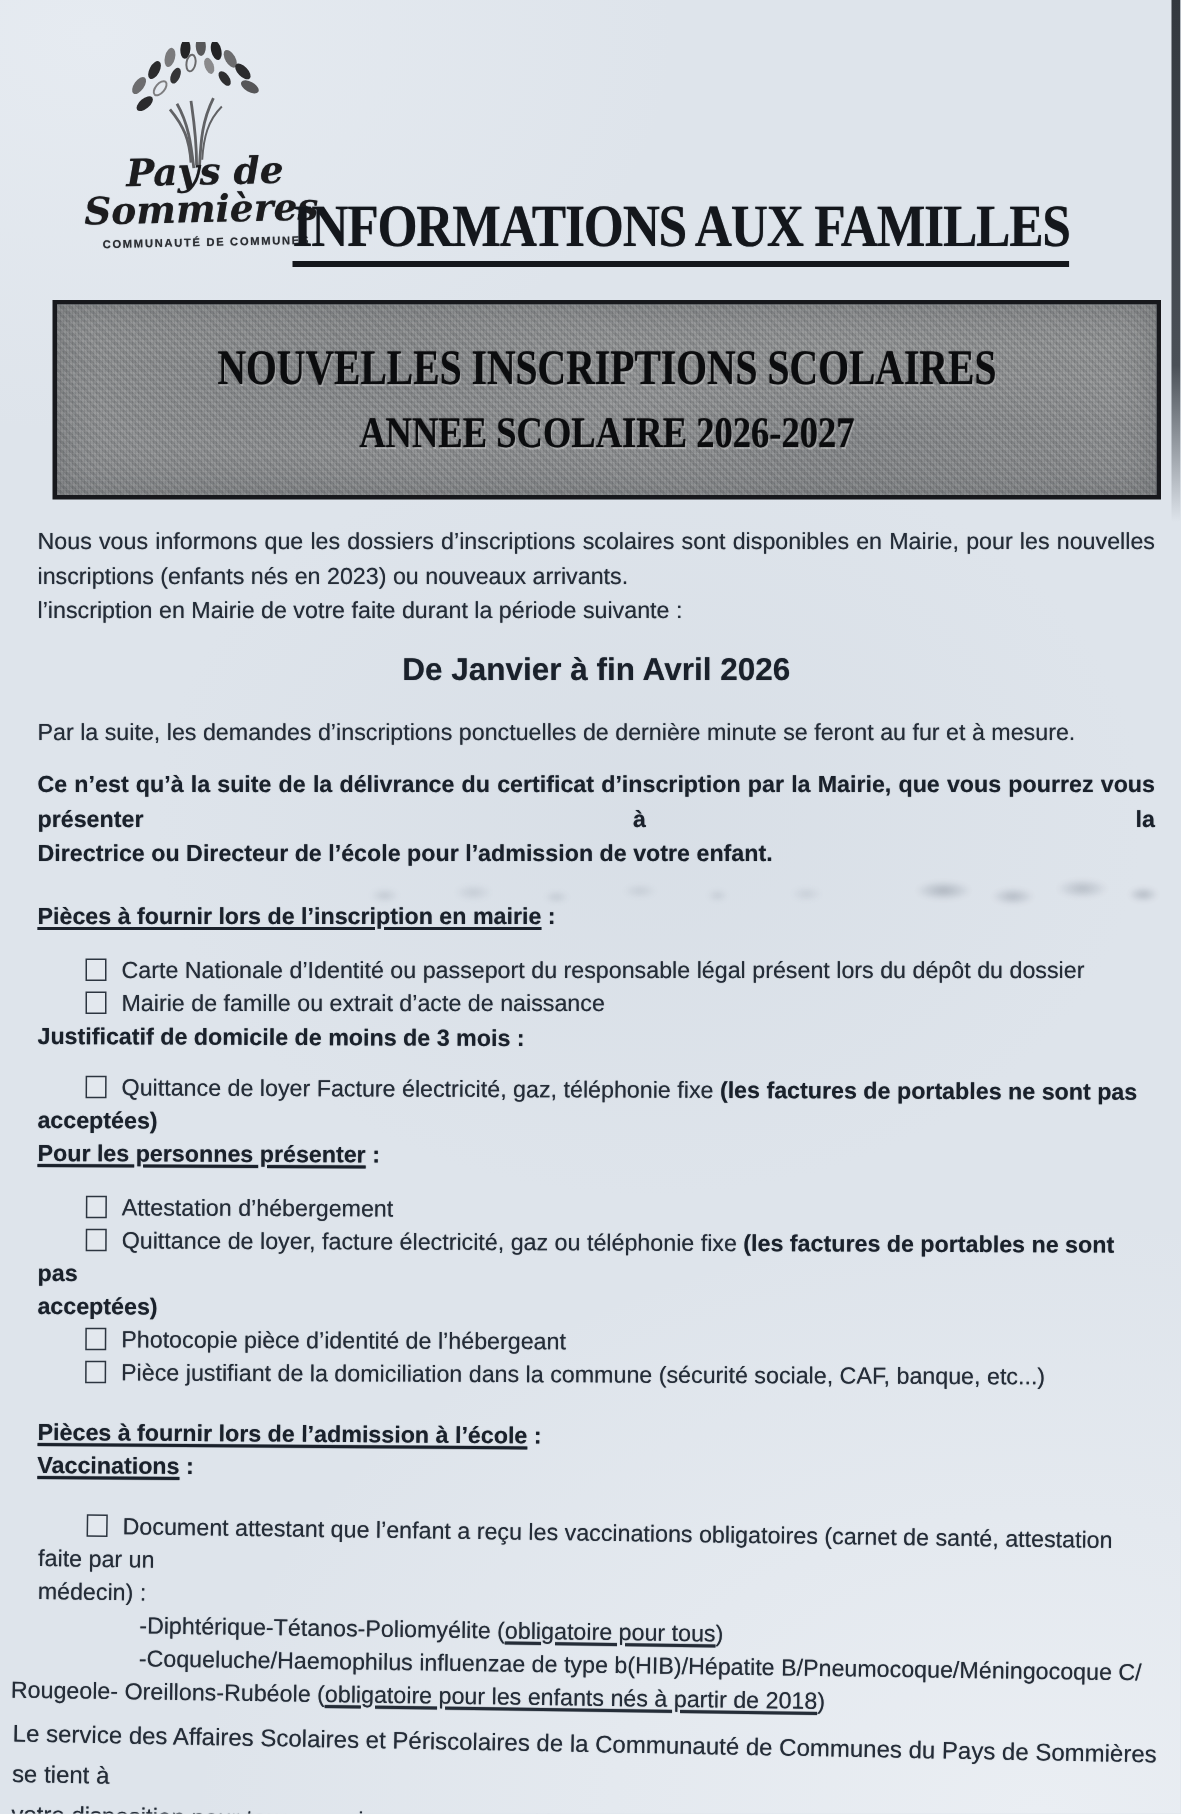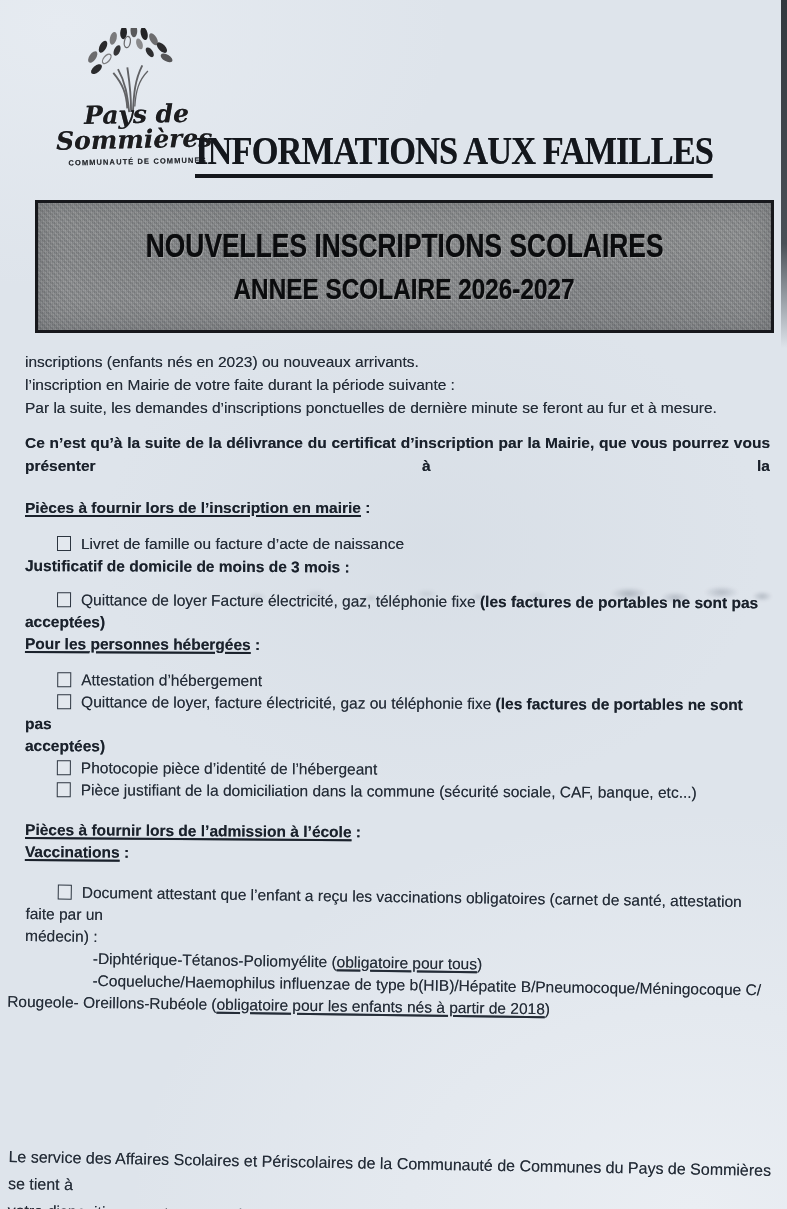--- a/index.html
+++ b/index.html
@@ -54,21 +54,21 @@
   .banner{position:absolute;left:35px;top:200px;width:733px;height:127px;
     border:3px solid #17181c;
     background-image:
       repeating-linear-gradient(0deg, rgba(255,255,255,.07) 0 1px, rgba(0,0,0,0) 1px 3px),
       repeating-linear-gradient(90deg, rgba(20,22,26,.10) 0 1px, rgba(0,0,0,0) 1px 2px),
       repeating-linear-gradient(45deg, rgba(255,255,255,.06) 0 2px, rgba(30,32,36,.07) 2px 4px),
       radial-gradient(40% 60% at 25% 35%, rgba(50,54,60,.12), rgba(0,0,0,0) 70%),
       radial-gradient(35% 55% at 75% 70%, rgba(50,54,60,.10), rgba(0,0,0,0) 70%),
       linear-gradient(#8f9192,#8a8c8e);
     box-shadow:inset 0 0 26px rgba(40,42,48,.25);
-    display:flex;flex-direction:column;align-items:center;justify-content:center;gap:8px;}
+    display:flex;flex-direction:column;align-items:center;justify-content:center;gap:8px;font-family:Liberation Serif, serif;}
   .banner-l1{font-size:33px;font-weight:bold;color:#0b0c0e;letter-spacing:0;
     transform:scaleX(.8);white-space:nowrap;
     text-shadow:1px 1px 0 rgba(255,255,255,.28), 0 0 1px rgba(0,0,0,.8);}
   .banner-l2{font-size:29px;font-weight:bold;color:#0b0c0e;
     transform:scaleX(.84);white-space:nowrap;
     text-shadow:1px 1px 0 rgba(255,255,255,.28), 0 0 1px rgba(0,0,0,.8);}
 
   
   .content{position:absolute;left:25px;top:350px;width:745px;font-size:15.5px;line-height:23px;}
   .jl{text-align:justify;text-align-last:justify;}
@@ -135,46 +135,50 @@
   <div class="page-title">INFORMATIONS AUX FAMILLES</div>
 
   <div class="banner">
     <div class="banner-l1">NOUVELLES INSCRIPTIONS SCOLAIRES</div>
     <div class="banner-l2">ANNEE SCOLAIRE 2026-2027</div>
   </div>
 
   <div class="content">
 
     <div>
+      <div class="jl">Nous vous informons que les dossiers d’inscriptions scolaires sont disponibles en Mairie, pour les nouvelles</div>
       <div>inscriptions (enfants nés en 2023) ou nouveaux arrivants.</div>
     </div>
     <div>
       <div>l’inscription en Mairie de votre faite durant la période suivante :</div>
     </div>
 
+    <div class="period">De Janvier à fin Avril 2026</div>
 
     <p>Par la suite, les demandes d’inscriptions ponctuelles de dernière minute se feront au fur et à mesure.</p>
     <div class="gap12"></div>
 
     <div class="b">
       <div class="jl">Ce n’est qu’à la suite de la délivrance du certificat d’inscription par la Mairie, que vous pourrez vous présenter à la</div>
+      <div>Directrice ou Directeur de l’école pour l’admission de votre enfant.</div>
     </div>
     <div class="gap20"></div>
 
     <p class="h"><span class="ul">Pièces à fournir lors de l’inscription en mairie</span><span> :</span></p>
     <div class="gap14"></div>
 
-    <p class="cb"><span class="box"></span><span>Livret de famille ou facture d’acte de naissance</span></p>
+    <p class="cb"><span class="box"></span><span>Carte Nationale d’Identité ou passeport du responsable légal présent lors du dépôt du dossier</span></p>
+    <p class="cb"><span class="box"></span><span>Mairie de famille ou extrait d’acte de naissance</span></p>
 
     <p class="h r02">Justificatif de domicile de moins de 3 mois :</p>
     <div class="gap12"></div>
 
     <p class="cb r02"><span class="box"></span><span>Quittance de loyer Facture électricité, gaz, téléphonie fixe  </span><span class="b">(les factures de portables ne sont pas</span><br><span class="b">acceptées)</span></p>
 
-    <p class="h r02"><span class="ul">Pour les personnes hébergées</span><span> :</span></p>
+    <p class="h r02"><span class="ul">Pour les personnes présenter</span><span> :</span></p>
     <div class="gap14"></div>
 
     <div class="r02">
       <p class="cb"><span class="box"></span><span>Attestation d’hébergement</span></p>
       <p class="cb"><span class="box"></span><span>Quittance de loyer, facture électricité, gaz ou téléphonie fixe </span><span class="b">(les factures de portables ne sont pas</span><br><span class="b">acceptées)</span></p>
       <p class="cb"><span class="box"></span><span>Photocopie pièce d’identité de l’hébergeant</span></p>
       <p class="cb"><span class="box"></span><span>Pièce justifiant de la domiciliation dans la commune (sécurité sociale, CAF, banque, etc...)</span></p>
     </div>
     <div class="gap18"></div>
 

